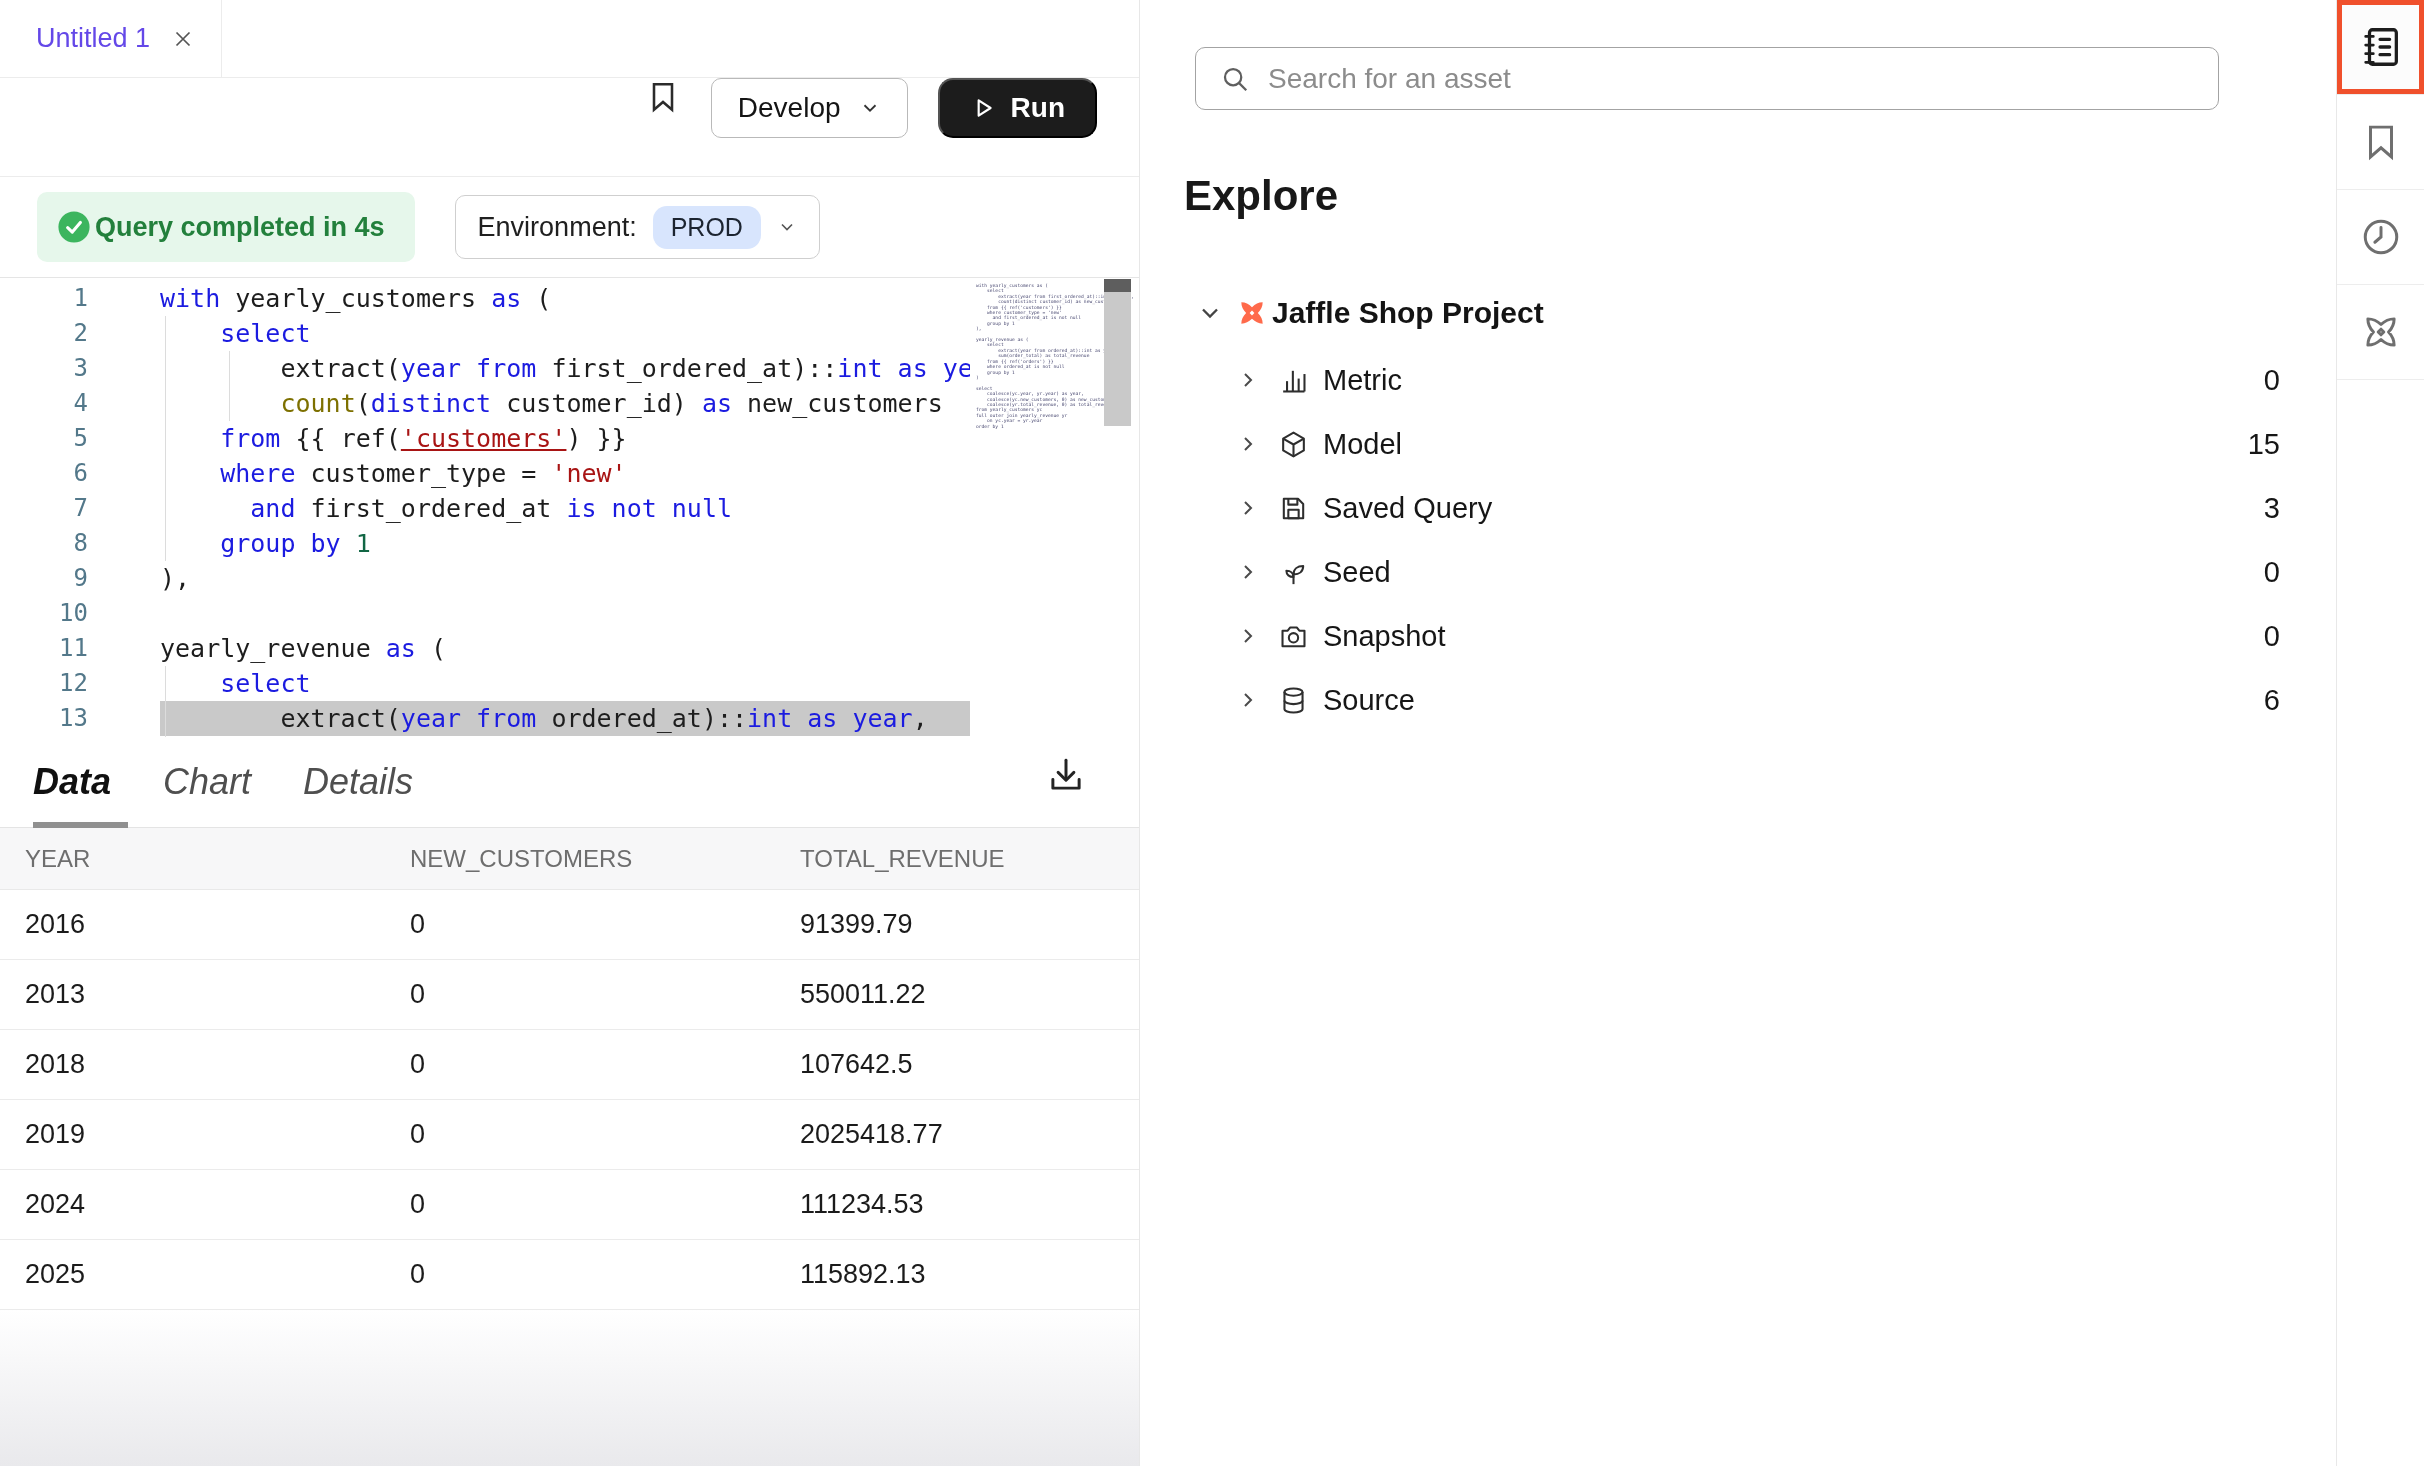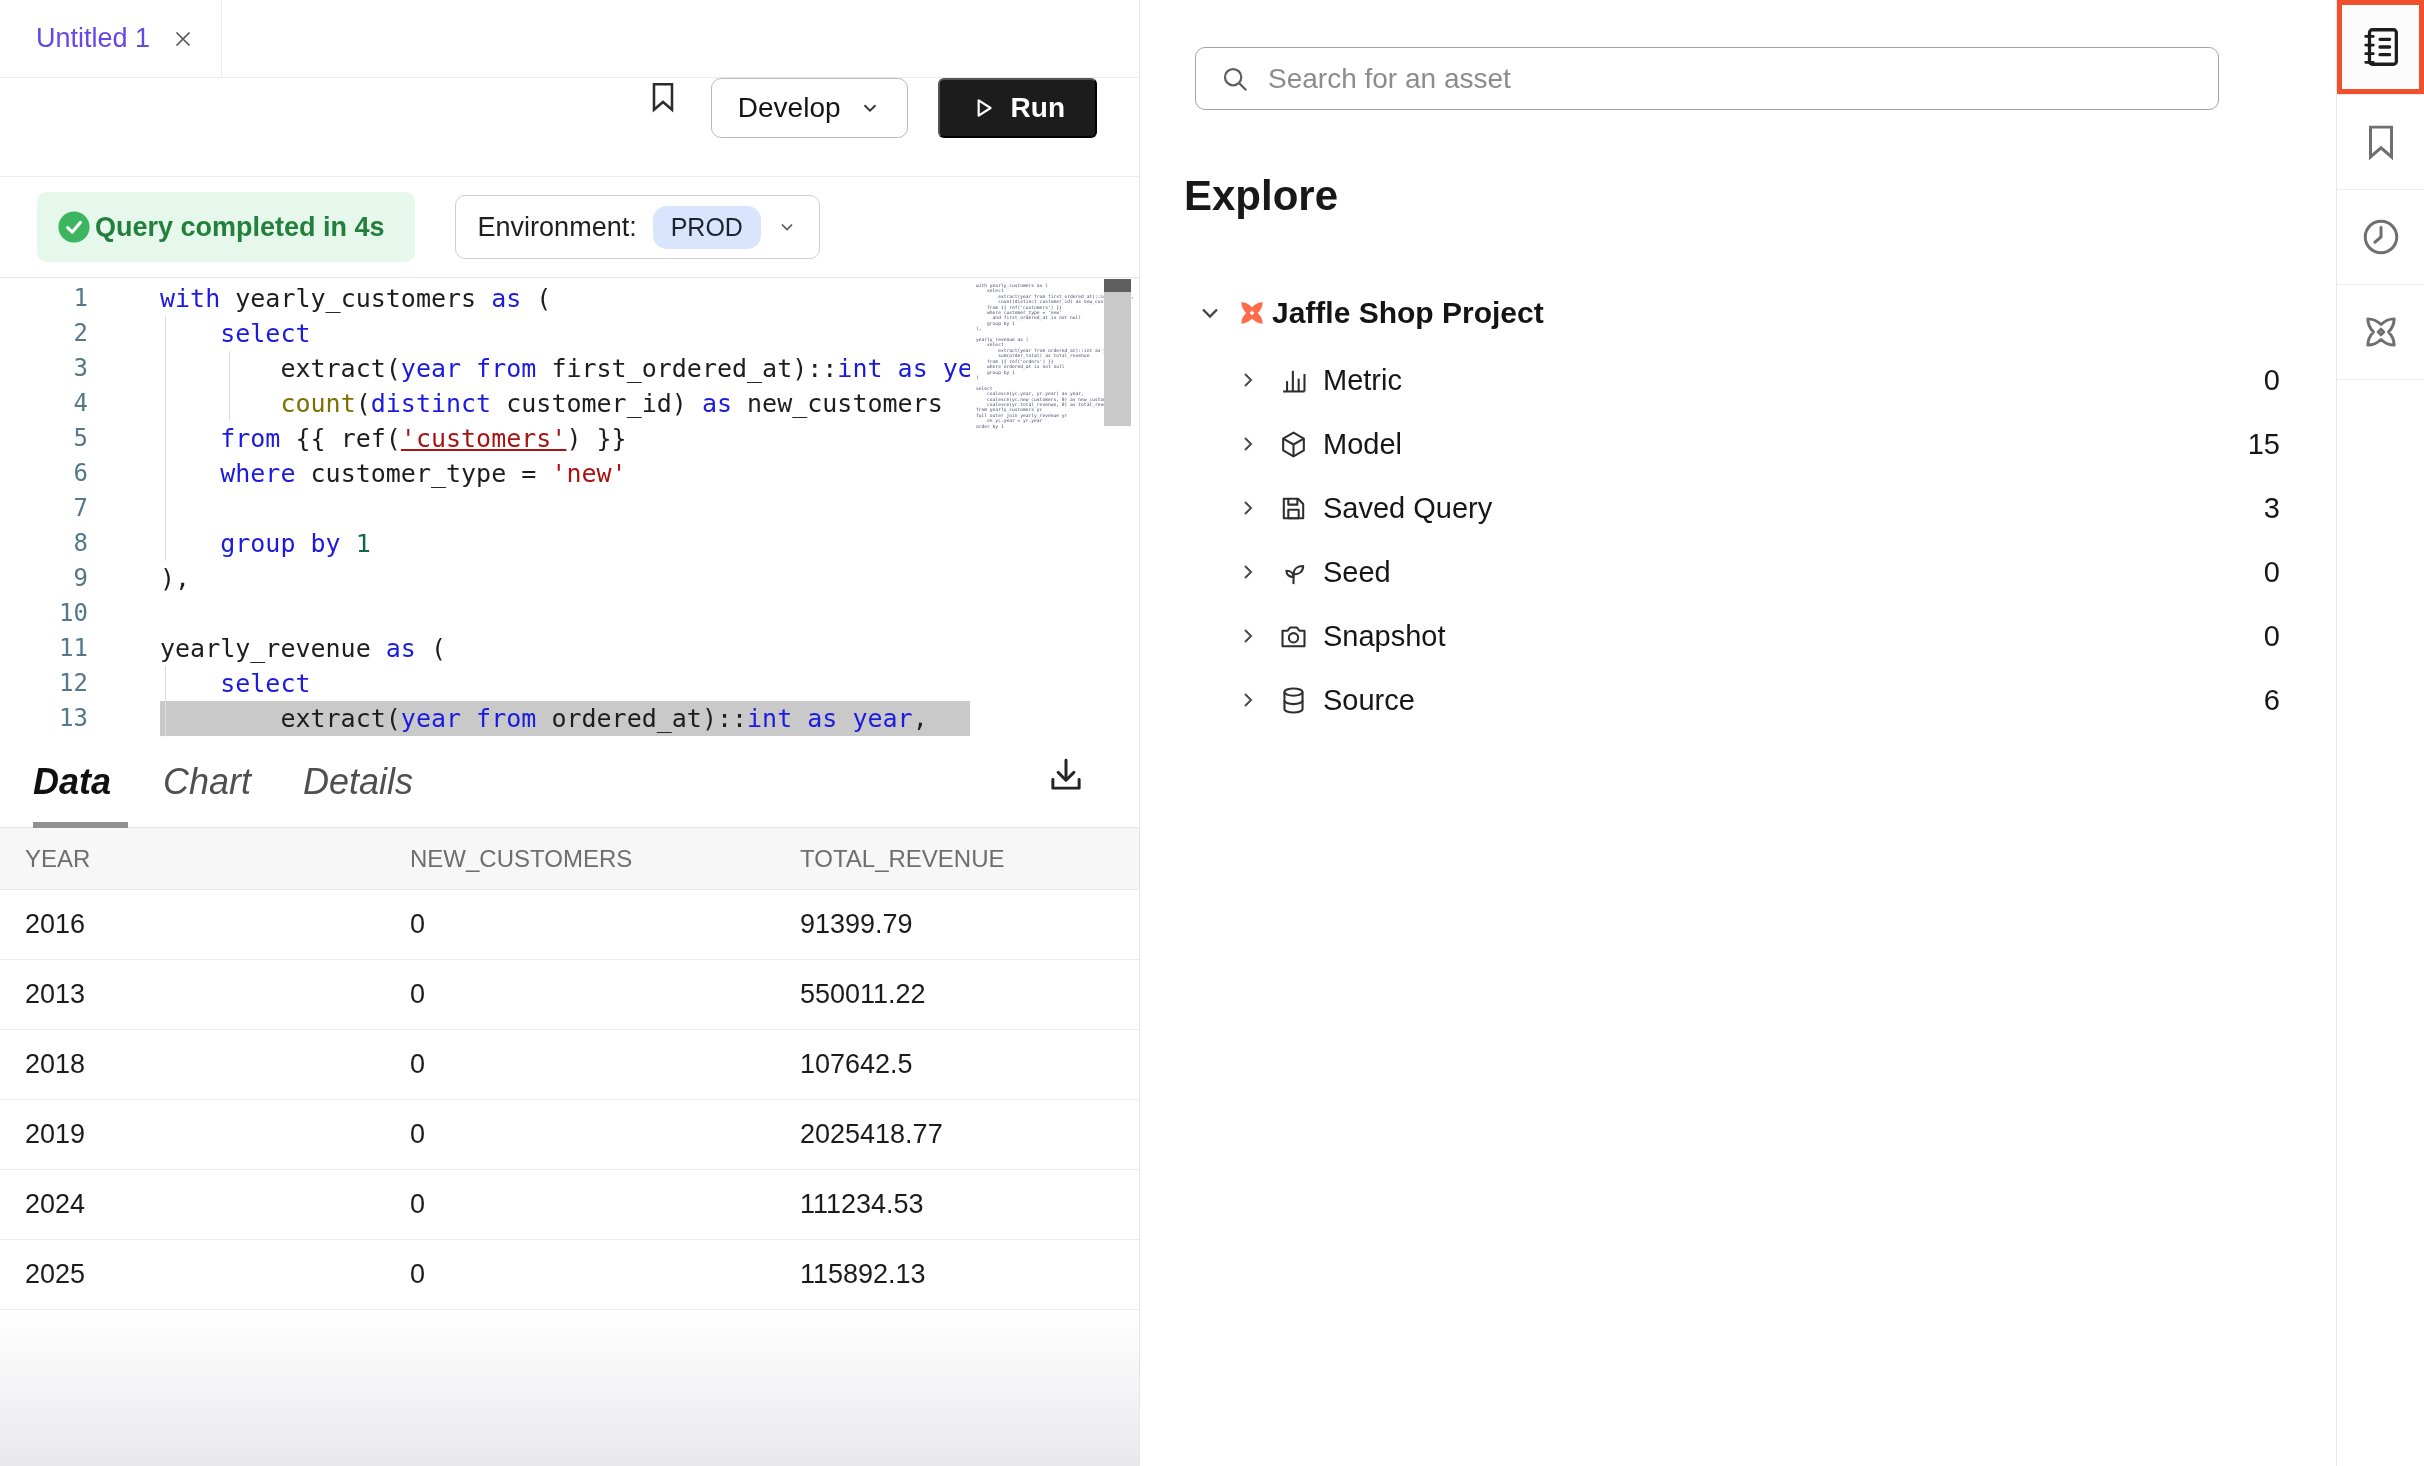--- a/index.html
+++ b/index.html
@@ -14,21 +14,21 @@
   #tab-bar { left:0; top:0; width:100%; height:78px; border-bottom:1px solid #ececec; display:flex; align-items:center; }
   .tab { width:222px; height:100%; display:flex; align-items:center; padding-left:36px; gap:20px; border-right:1px solid #ececec; }
   .tab-title { color:#6448e8; font-size:27px; }
   .tab-close { width:26px; height:26px; color:#555; cursor:pointer; }
   .tab-plus { width:32px; height:32px; margin-left:20px; color:#262626; }
 
   #editor-toolbar { left:0; top:78px; width:100%; height:99px; border-bottom:1px solid #ececec; display:flex; align-items:flex-start; justify-content:flex-end; gap:30px; padding-right:42px; }
   .bookmark-btn { width:36px; height:38px; color:#2b2b2b; }
   .develop-btn { height:60px; border:1.5px solid #b9b9b9; border-radius:10px; background:#fff; display:flex; align-items:center; gap:18px; padding:0 26px; font-size:28px; color:#141414; font-weight:500; }
   .develop-btn .chev { width:22px; height:22px; color:#333; }
-  .run-btn { height:60px; border-radius:6px; background:#1c1c1c; color:#fff; display:flex; align-items:center; gap:15px; padding:0 30px; font-size:28px; font-weight:600; }
+  .run-btn { height:60px; border-radius:15px; background:#1c1c1c; color:#fff; display:flex; align-items:center; gap:15px; padding:0 30px; font-size:28px; font-weight:600; }
   .run-btn .play { width:26px; height:26px; color:#fff; }
 
   #status-row { left:0; top:177px; width:100%; height:100px; display:flex; align-items:center; gap:40px; padding-left:37px; }
   .status-pill { height:70px; background:#e6f7eb; border-radius:10px; display:flex; align-items:center; gap:4px; padding:0 30px 0 20px; color:#23803c; font-size:27px; font-weight:600; }
   .check-circle { width:34px; height:34px; }
   .env-select { height:64px; border:1.5px solid #cfcfcf; border-radius:10px; background:#fff; display:flex; align-items:center; gap:16px; padding:0 22px; font-size:27px; color:#202020; }
   .env-pill { background:#d8e5fd; border-radius:14px; padding:7px 18px; font-size:25px; font-weight:500; color:#1c2430; }
   .env-select .chev { width:20px; height:20px; color:#555; }
 
   
@@ -149,21 +149,21 @@
   </div>
 
   <div id="code-editor" class="abs">
     <div>
         <div class="cl"><span class="ln">1</span><div class="ct"><span class="k">with</span><span class="t"> yearly_customers </span><span class="k">as</span><span class="t"> (</span></div></div>
         <div class="cl"><span class="ln">2</span><div class="ct"><span class="t">    </span><span class="k">select</span></div></div>
         <div class="cl"><span class="ln">3</span><div class="ct"><span class="t">        extract(</span><span class="k">year</span><span class="t"> </span><span class="k">from</span><span class="t"> first_ordered_at)::</span><span class="k">int</span><span class="t"> </span><span class="k">as</span><span class="t"> </span><span class="k">year</span><span class="t">,</span></div></div>
         <div class="cl"><span class="ln">4</span><div class="ct"><span class="t">        </span><span class="b">count</span><span class="t">(</span><span class="k">distinct</span><span class="t"> customer_id) </span><span class="k">as</span><span class="t"> new_customers</span></div></div>
         <div class="cl"><span class="ln">5</span><div class="ct"><span class="t">    </span><span class="k">from</span><span class="t"> {{ ref(</span><span class="l">'customers'</span><span class="t">) }}</span></div></div>
         <div class="cl"><span class="ln">6</span><div class="ct"><span class="t">    </span><span class="k">where</span><span class="t"> customer_type = </span><span class="s">'new'</span></div></div>
-        <div class="cl"><span class="ln">7</span></div>
+        <div class="cl"><span class="ln">7</span><div class="ct"><span class="t">      </span><span class="k">and</span><span class="t"> first_ordered_at </span><span class="k">is</span><span class="t"> </span><span class="k">not</span><span class="t"> </span><span class="k">null</span></div></div>
         <div class="cl"><span class="ln">8</span><div class="ct"><span class="t">    </span><span class="k">group</span><span class="t"> </span><span class="k">by</span><span class="t"> </span><span class="n">1</span></div></div>
         <div class="cl"><span class="ln">9</span><div class="ct"><span class="t">),</span></div></div>
         <div class="cl"><span class="ln">10</span><div class="ct"></div></div>
         <div class="cl"><span class="ln">11</span><div class="ct"><span class="t">yearly_revenue </span><span class="k">as</span><span class="t"> (</span></div></div>
         <div class="cl"><span class="ln">12</span><div class="ct"><span class="t">    </span><span class="k">select</span></div></div>
         <div class="cl sel"><span class="ln">13</span><div class="ct"><span class="t">        extract(</span><span class="k">year</span><span class="t"> </span><span class="k">from</span><span class="t"> ordered_at)::</span><span class="k">int</span><span class="t"> </span><span class="k">as</span><span class="t"> </span><span class="k">year</span><span class="t">,</span></div></div>
       </div>
     <div class="guide" style="left:165px; top:38px;  height:245px;"></div>
     <div class="guide" style="left:229px; top:73px;  height:70px;"></div>
     <div class="guide" style="left:165px; top:388px; height:72px;"></div>

